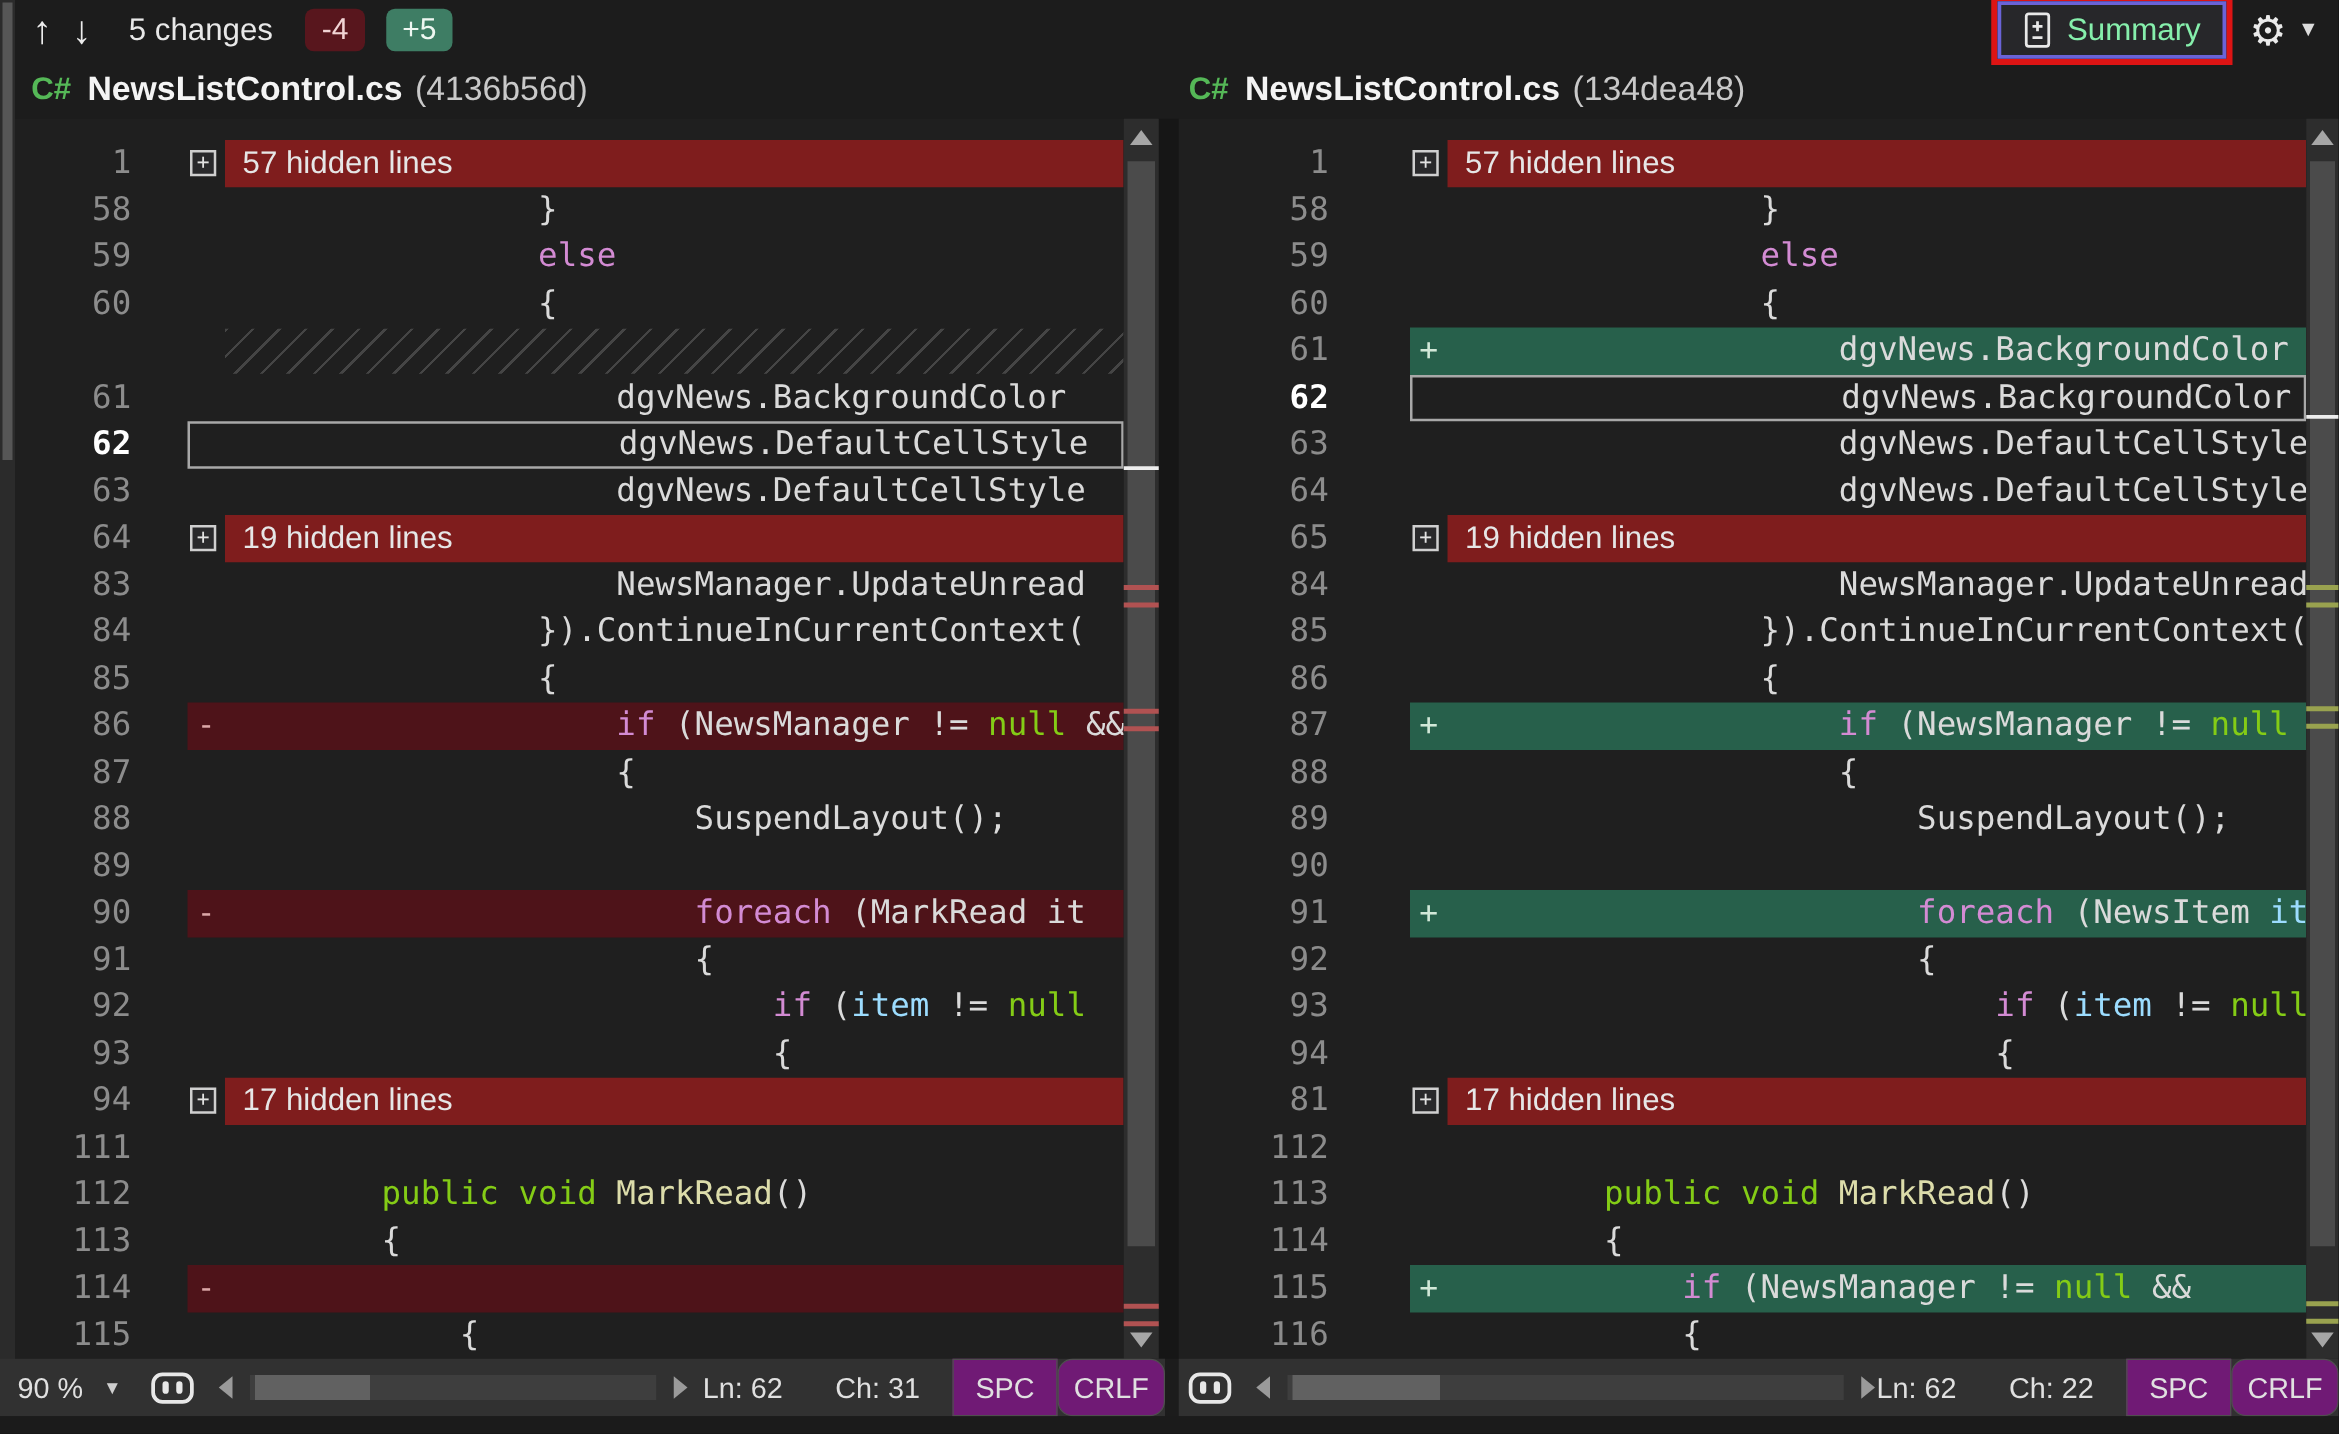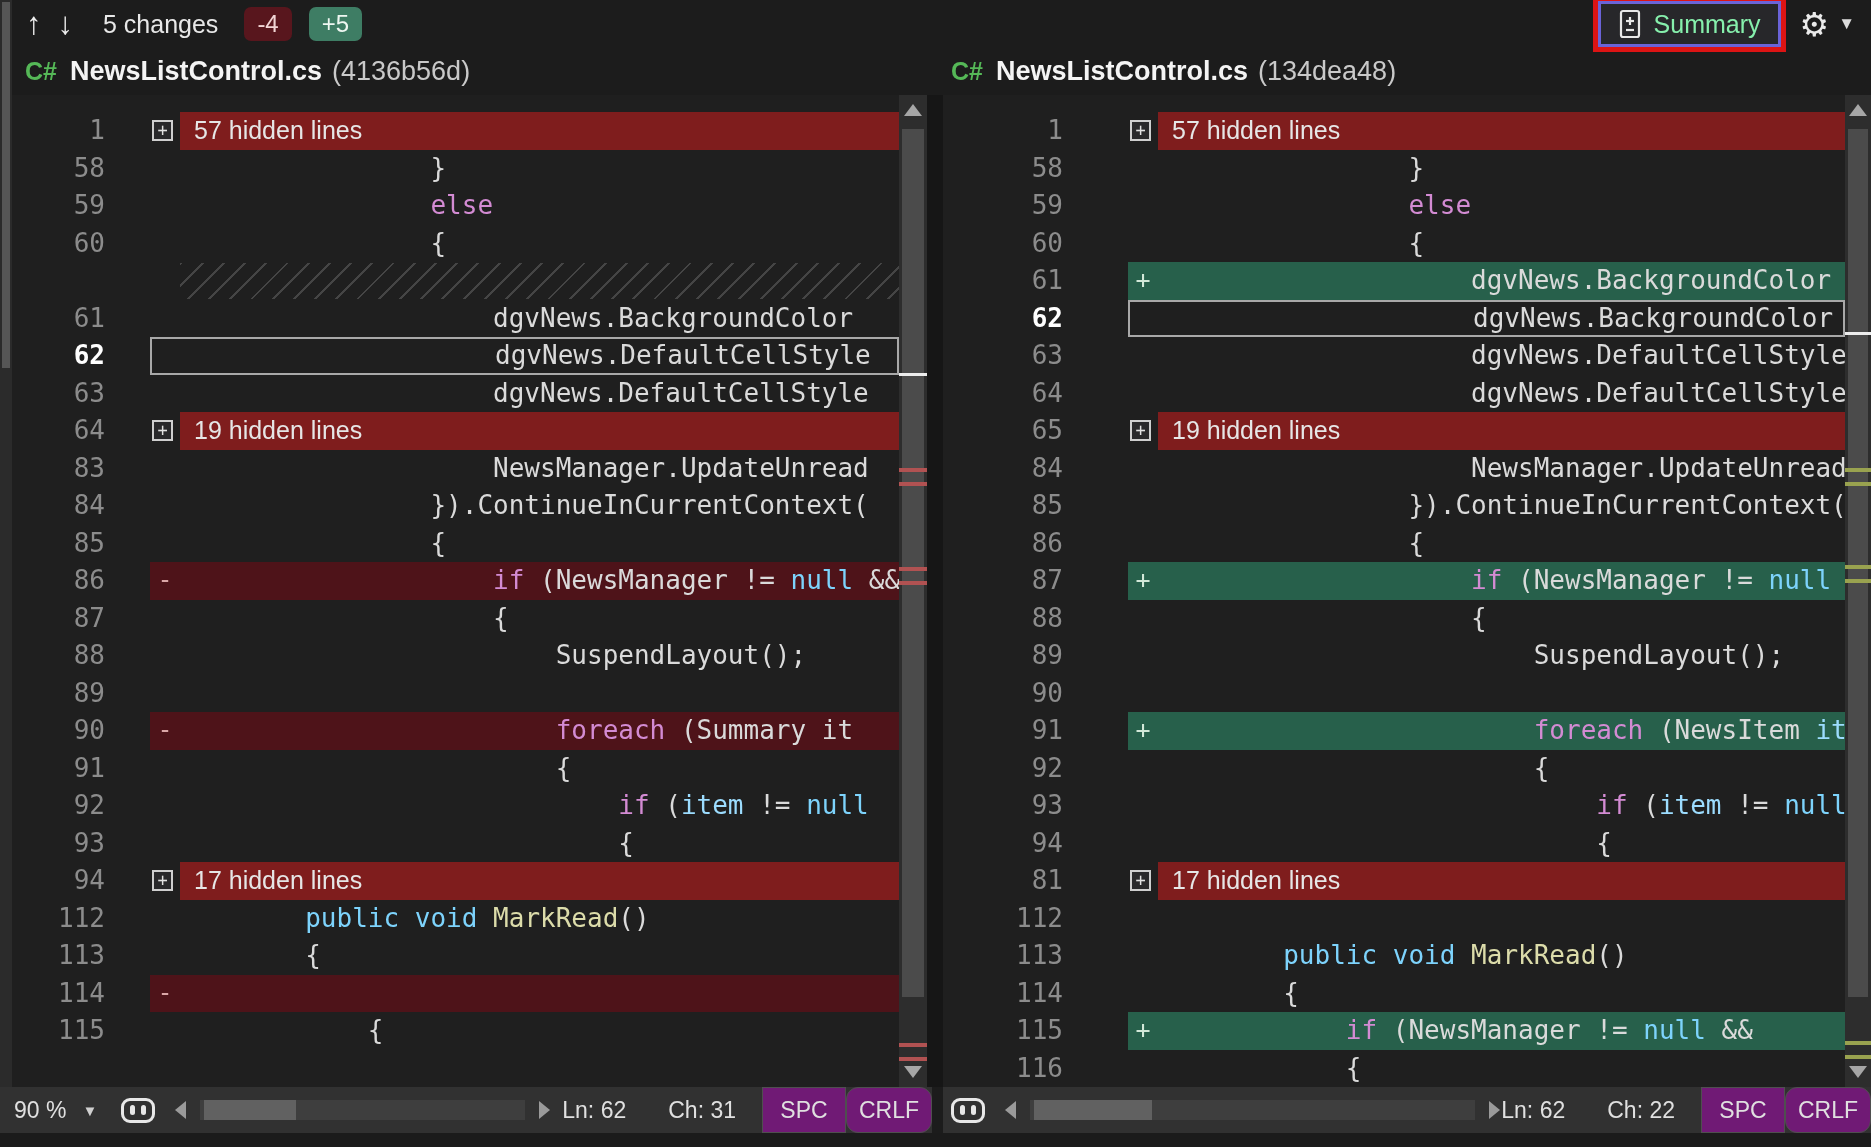--- a/index.html
+++ b/index.html
@@ -40,21 +40,21 @@
   .gap{flex:none;} #editor-left .gap{width:45px;} #editor-right .gap{width:65px;}
   .content{flex:1;position:relative;overflow:hidden;box-sizing:border-box;}
   .content.del{background:#4e1319;}
   .content.add{background:#27604b;}
   .content.boxed{border:2px solid #a8a8a8;}
   .marker{position:absolute;left:0;top:0;width:30px;text-align:center;
           font-family:"DejaVu Sans Mono",monospace;font-size:25px;line-height:36px;}
   .delm{color:#dba7a7;} .addm{color:#d2e8d8;}
   .code{white-space:pre;font-family:"DejaVu Sans Mono",monospace;font-size:26px;line-height:37.5px;}
   .content.boxed .code{line-height:33px;}
-  .tk-kw{color:#d38bd3;} .tk-bl{color:#7dd3fc;} .tk-lb{color:#9CDCFE;}
+  .tk-kw{color:#d38bd3;} .tk-bl{color:#84cc16;} .tk-lb{color:#9CDCFE;}
   .tk-fn{color:#DCDCAA;} .tk-pl{color:#dadada;}
   .expand-btn{position:absolute;left:2px;top:8px;width:21px;height:21px;border:2px solid #cfcfcf;
       color:#e2e2e2;font-family:"DejaVu Sans Mono",monospace;font-size:17px;line-height:17px;
       text-align:center;box-sizing:border-box;background:#29292b;cursor:pointer;}
   .hbar{position:absolute;left:30px;right:0;top:0;bottom:0;background:#7f1d1d;}
   .hlabel{font-family:"Liberation Sans",sans-serif;font-size:25px;color:#e6e6e6;line-height:37.5px;padding-left:14px;}
   .hatch-fill{position:absolute;left:30px;right:0;top:1px;bottom:1px;
       background:repeating-linear-gradient(135deg,#454545 0 2px,transparent 2px 15px);}
 
   
@@ -228,21 +228,21 @@
       <div class="row">
         <div class="num">89</div>
         <div class="gap"></div>
         <div class="content code"><div class="code" style="padding-left: calc(0ch + 30px);"></div></div>
       </div>
       <div class="row">
         <div class="num">90</div>
         <div class="gap"></div>
         <div class="content del">
           <div class="marker delm">-</div>
-          <div class="code" style="padding-left: calc(24ch + 30px);"><span class="tk-kw">foreach</span><span class="tk-pl"> (Summary it</span></div>
+          <div class="code" style="padding-left: calc(24ch + 30px);"><span class="tk-kw">foreach</span><span class="tk-pl"> (MarkRead it</span></div>
         </div>
       </div>
       <div class="row">
         <div class="num">91</div>
         <div class="gap"></div>
         <div class="content code"><div class="code" style="padding-left: calc(24ch + 30px);"><span class="tk-pl">{</span></div></div>
       </div>
       <div class="row">
         <div class="num">92</div>
         <div class="gap"></div>
@@ -253,20 +253,25 @@
         <div class="gap"></div>
         <div class="content code"><div class="code" style="padding-left: calc(28ch + 30px);"><span class="tk-pl">{</span></div></div>
       </div>
       <div class="row">
         <div class="num">94</div>
         <div class="gap"></div>
         <div class="content hidden">
           <div class="expand-btn">+</div>
           <div class="hbar"><span class="hlabel">17 hidden lines</span></div>
         </div>
+      </div>
+      <div class="row">
+        <div class="num">111</div>
+        <div class="gap"></div>
+        <div class="content code"><div class="code" style="padding-left: calc(0ch + 30px);"></div></div>
       </div>
       <div class="row">
         <div class="num">112</div>
         <div class="gap"></div>
         <div class="content code"><div class="code" style="padding-left: calc(8ch + 30px);"><span class="tk-bl">public</span><span class="tk-pl"> </span><span class="tk-bl">void</span><span class="tk-pl"> </span><span class="tk-fn">MarkRead</span><span class="tk-pl">()</span></div></div>
       </div>
       <div class="row">
         <div class="num">113</div>
         <div class="gap"></div>
         <div class="content code"><div class="code" style="padding-left: calc(8ch + 30px);"><span class="tk-pl">{</span></div></div>

